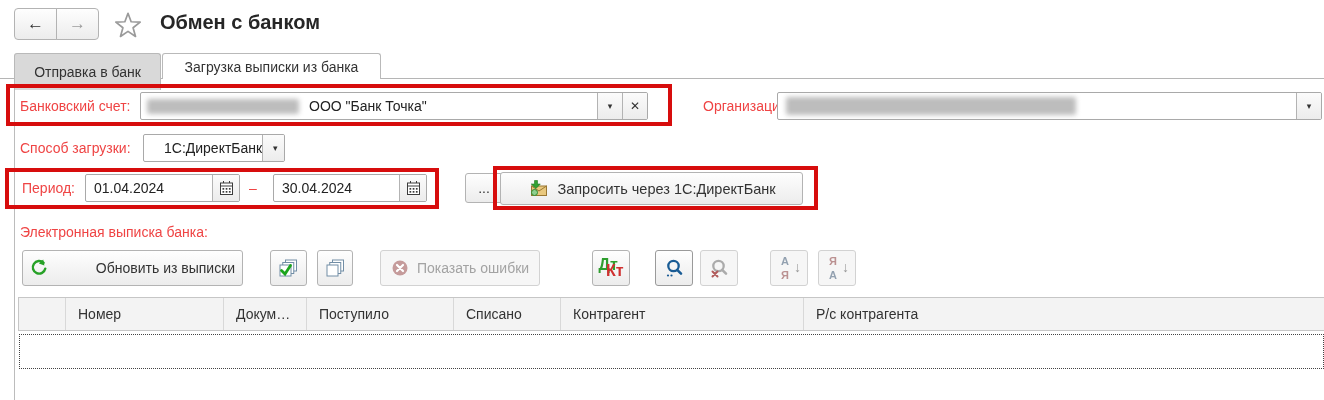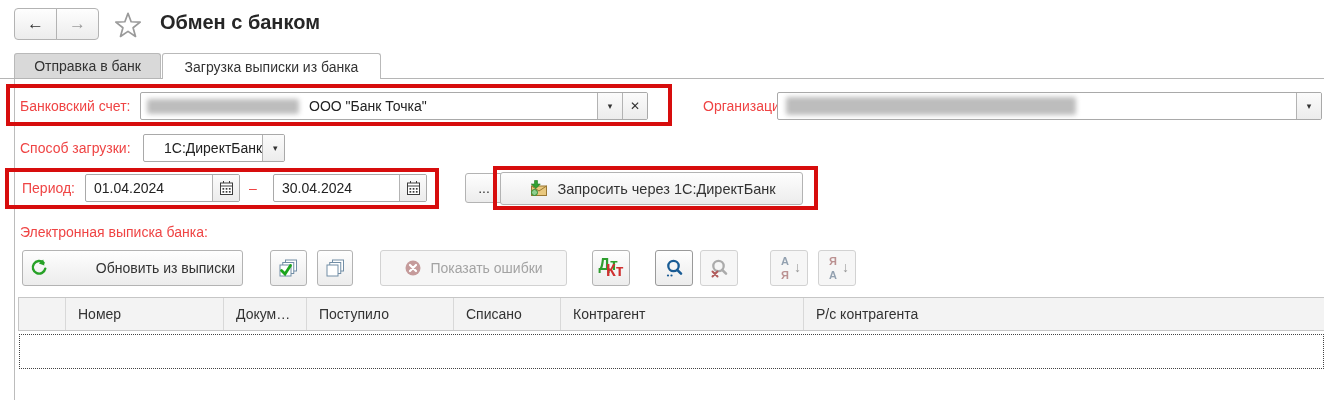--- a/index.html
+++ b/index.html
@@ -28,21 +28,21 @@
     width:24px;align-self:stretch;flex:0 0 auto;
     border-left:1px solid #b3b3b3;
     background:linear-gradient(#fbfbfb,#ececec);
     display:flex;align-items:center;justify-content:center;
     font-size:9px;color:#333;
   }
   .label{position:absolute;font-size:14px;color:#ef4444;line-height:28px;white-space:nowrap;}
   .blurval{filter:blur(2.5px);background:#bdbdbd;border-radius:2px;flex:0 0 auto;}
   
   .tab{
-    position:absolute;top:53px;box-sizing:border-box;height:25px;
+    position:absolute;top:53px;box-sizing:border-box;height:37px;
     border:1px solid #b9b9b9;border-bottom:none;border-radius:3px 3px 0 0;
     display:flex;align-items:center;justify-content:center;
     padding:0 14px;font-size:14px;color:#333;white-space:nowrap;
   }
   .tab.inactive{background:#d9d9d9;}
   .tab.active{background:#fff;height:26px;z-index:2;}
   .tabline{position:absolute;left:0;top:78px;width:1324px;height:1px;background:#b5b5b5;}
   .panel-edge{position:absolute;left:14px;top:79px;width:1px;height:321px;background:#bcbcbc;}
   
   .ann{position:absolute;box-sizing:border-box;border:4px solid #d70d0d;z-index:10;pointer-events:none;}
@@ -234,21 +234,21 @@
 <div class="btn" style="left:317px;top:250px;width:36px;height:36px;">
   <span class="icon-wrap">
     <svg width="21" height="21" viewBox="0 0 21 21">
       <rect x="7.5" y="2" width="11" height="11" fill="#fff" stroke="#728ea6"></rect>
       <rect x="4.75" y="4.5" width="11" height="11" fill="#fff" stroke="#728ea6"></rect>
       <rect x="2" y="7" width="11" height="11" fill="#fff" stroke="#728ea6"></rect>
     </svg>
   </span>
 </div>
 
-<div class="btn disabled" style="left:380px;top:250px;width:187px;height:36px;">
+<div class="btn disabled" style="left:380px;top:250px;width:160px;height:36px;">
   <span class="icon-wrap">
     <svg width="18" height="18" viewBox="0 0 18 18">
       <circle cx="9" cy="9" r="7.5" fill="#c59b9b"></circle>
       <path d="M6 6 l6 6 M12 6 l-6 6" stroke="#fff" stroke-width="2.2" stroke-linecap="round"></path>
     </svg>
   </span>
   <span>Показать ошибки</span>
 </div>
 
 <div class="btn" style="left:592px;top:250px;width:38px;height:36px;">

